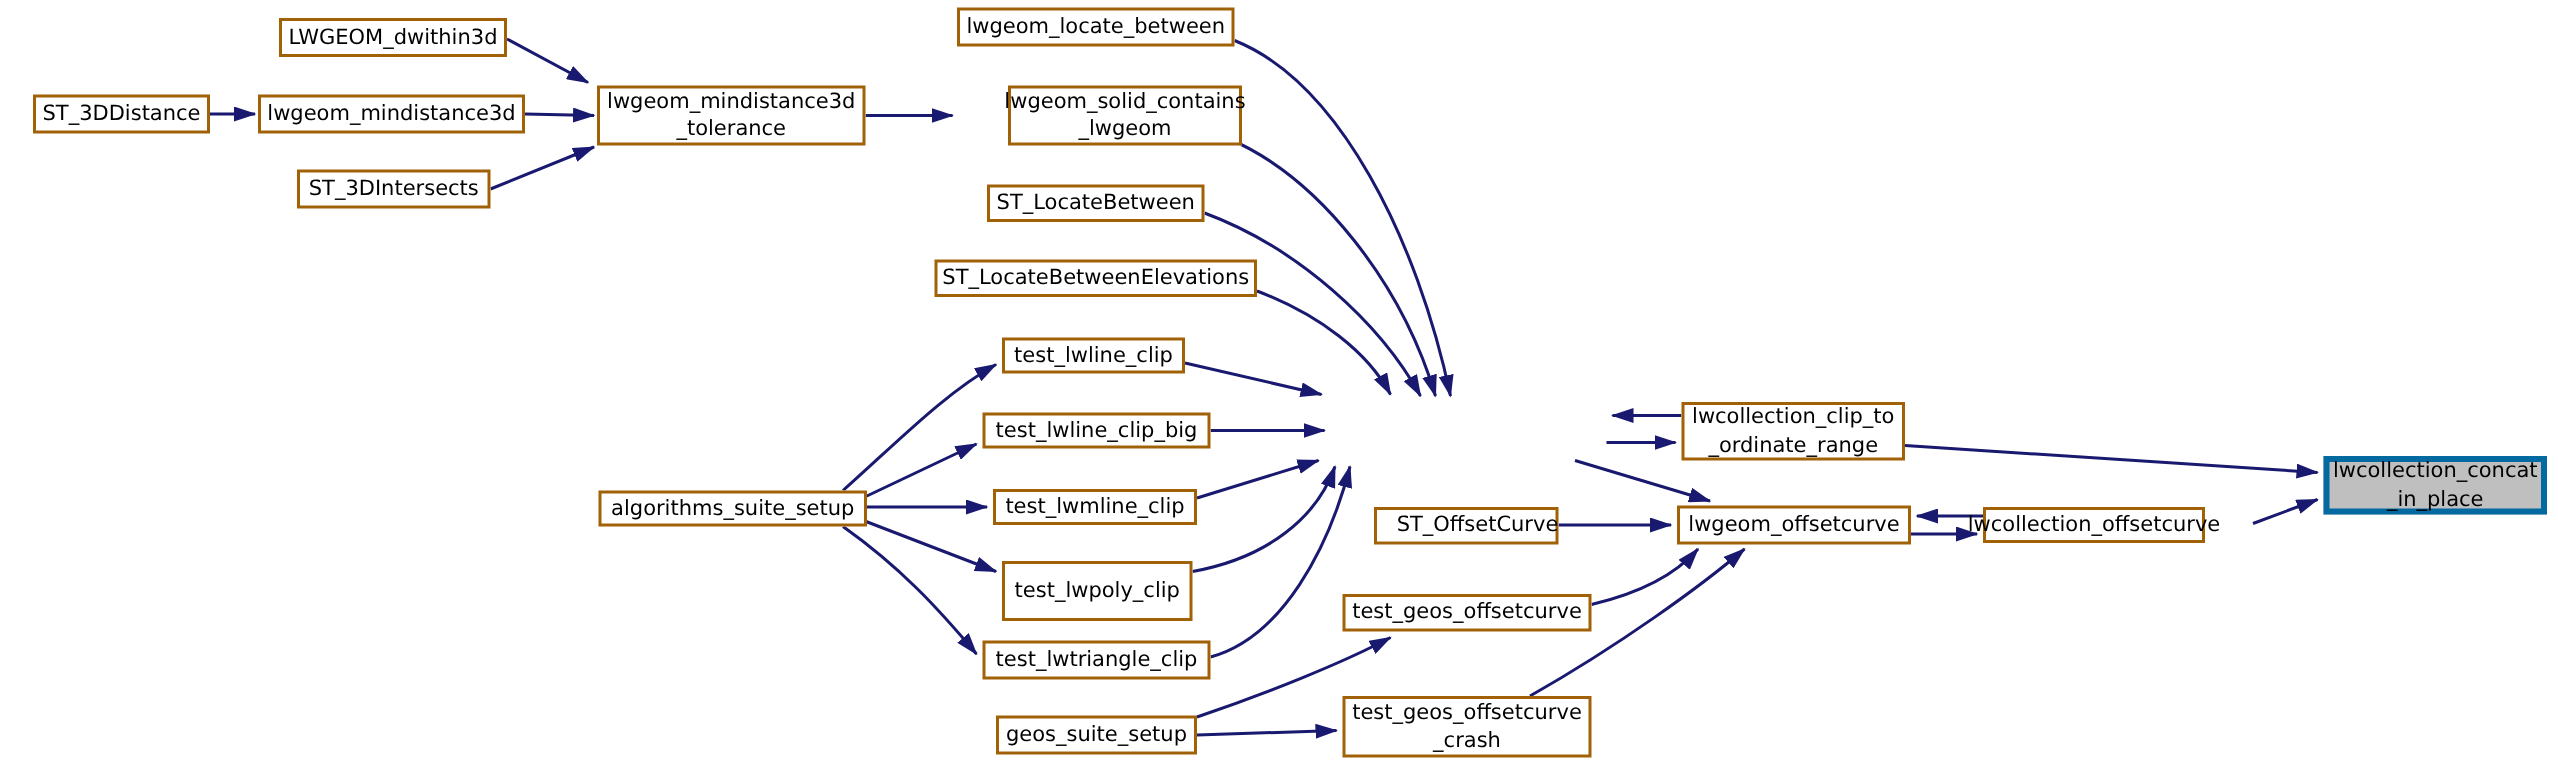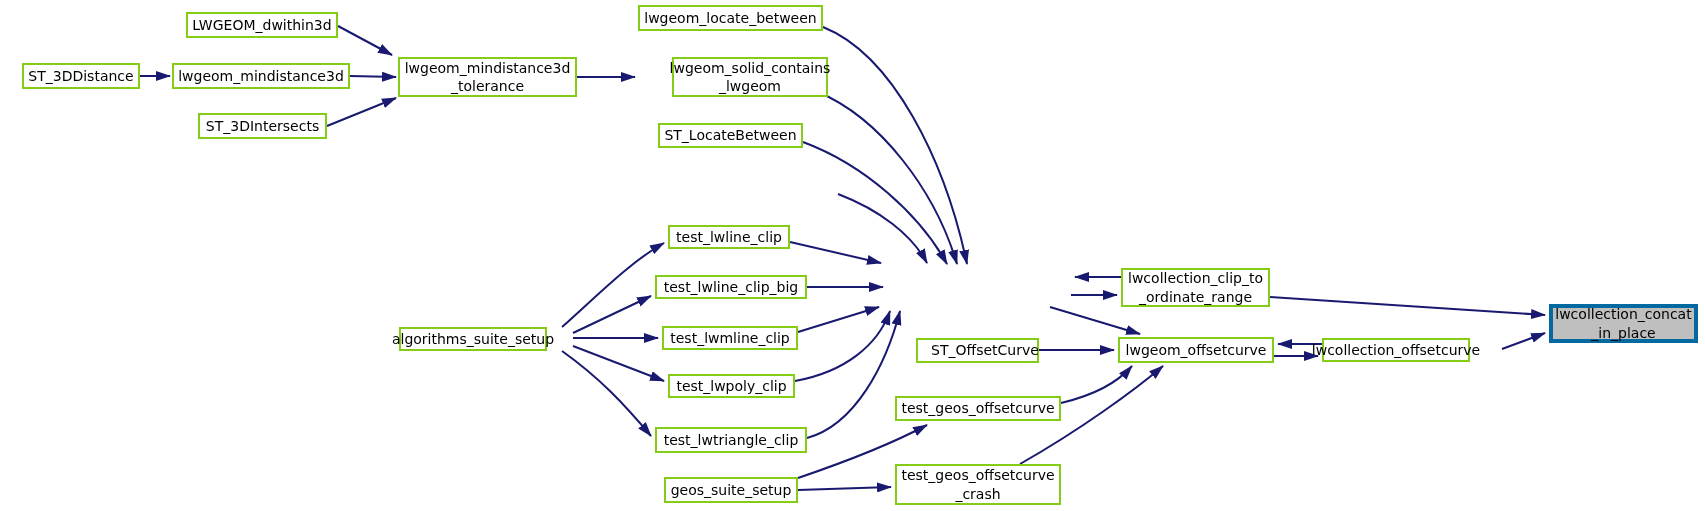--- a/index.html
+++ b/index.html
@@ -8,21 +8,21 @@
     width:1705px;height:511px;
     background:#ffffff;
     font-family:"DejaVu Sans", sans-serif;
     overflow:hidden;
   }
   #edges{position:absolute;left:0;top:0;width:1705px;height:511px;}
   .node{
     position:absolute;
     box-sizing:border-box;
     background:#ffffff;
-    border:2px solid #84cc16;
+    border:2px solid #a16207;
     color:#000000;
     font-size:14px;
     line-height:1.3;
     display:flex;
     align-items:center;
     justify-content:center;
     text-align:center;
     white-space:pre-line;
     cursor:pointer;
   }
@@ -80,26 +80,27 @@
   <div class="node" style="left:186px;top:12px;width:152px;height:26px;">LWGEOM_dwithin3d</div>
   <div class="node" style="left:7px;top:63px;width:118px;height:26px;margin-left:15px;">ST_3DDistance</div>
   <div class="node" style="left:172px;top:63px;width:178px;height:26px;">lwgeom_mindistance3d</div>
   <div class="node" style="left:198px;top:113px;width:129px;height:26px;">ST_3DIntersects</div>
   <div class="node" style="left:398px;top:57px;width:179px;height:40px;">lwgeom_mindistance3d
 _tolerance</div>
   <div class="node" style="left:638px;top:5px;width:185px;height:26px;">lwgeom_locate_between</div>
   <div class="node" style="left:672px;top:57px;width:156px;height:40px;">lwgeom_solid_contains
 _lwgeom</div>
   <div class="node" style="left:658px;top:123px;width:145px;height:25px;">ST_LocateBetween</div>
+  <div class="node" style="left:623px;top:173px;width:215px;height:25px;">ST_LocateBetweenElevations</div>
   <div class="node" style="left:668px;top:225px;width:122px;height:24px;">test_lwline_clip</div>
   <div class="node" style="left:655px;top:275px;width:152px;height:24px;">test_lwline_clip_big</div>
   <div class="node" style="left:662px;top:326px;width:136px;height:24px;">test_lwmline_clip</div>
-  <div class="node" style="left:668px;top:374px;width:127px;height:24px;">test_lwpoly_clip</div>
+  <div class="node" style="left:668px;top:374px;width:127px;height:40px;">test_lwpoly_clip</div>
   <div class="node" style="left:655px;top:427px;width:152px;height:26px;">test_lwtriangle_clip</div>
-  <div class="node" style="left:399px;top:327px;width:148px;height:24px;">algorithms_suite_setup</div>
+  <div class="node" style="left:399px;top:327px;width:179px;height:24px;">algorithms_suite_setup</div>
   <div class="node" style="left:664px;top:477px;width:134px;height:26px;">geos_suite_setup</div>
   <div class="node" style="left:916px;top:338px;width:123px;height:25px;padding-left:15px;">ST_OffsetCurve</div>
   <div class="node" style="left:895px;top:396px;width:166px;height:25px;">test_geos_offsetcurve</div>
   <div class="node" style="left:895px;top:464px;width:166px;height:41px;">test_geos_offsetcurve
 _crash</div>
   <div class="node" style="left:1121px;top:268px;width:149px;height:39px;">lwcollection_clip_to
 _ordinate_range</div>
   <div class="node" style="left:1118px;top:337px;width:156px;height:26px;">lwgeom_offsetcurve</div>
   <div class="node" style="left:1322px;top:338px;width:148px;height:24px;">lwcollection_offsetcurve</div>
   <div class="node highlight" style="left:1549px;top:304px;width:149px;height:39px;">lwcollection_concat

